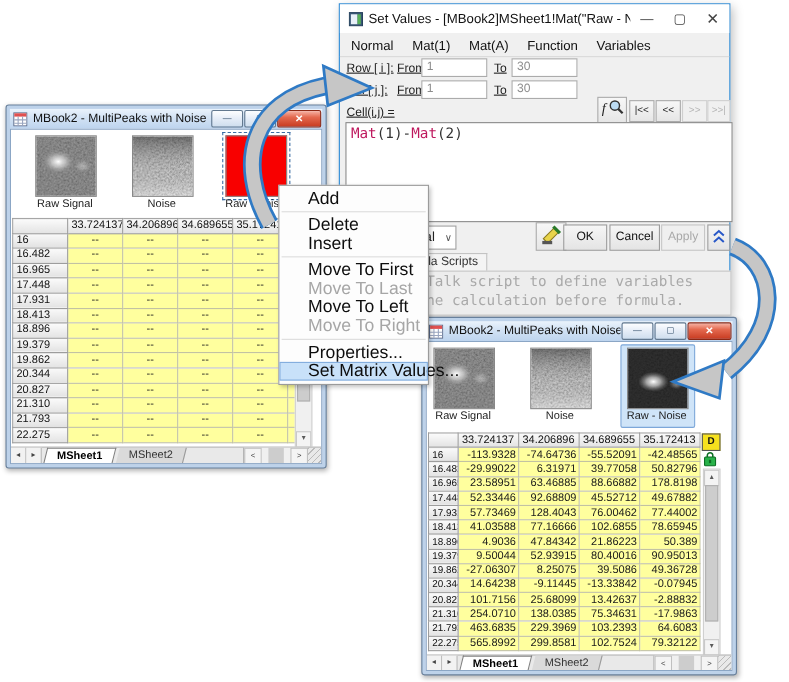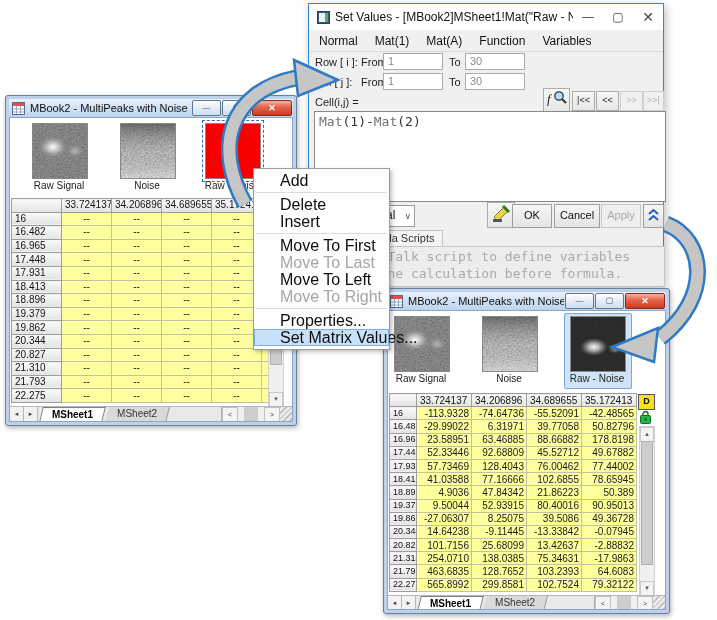--- a/index.html
+++ b/index.html
@@ -68,30 +68,30 @@
   
   .dialog { position:absolute; left:308px; top:3px; width:354px; height:281px; background:#f0f0f0;
             border:1px solid #2b8ad6; box-shadow:2px 3px 9px rgba(0,0,0,.25); }
   .dlg-titlebar { position:absolute; left:0; top:0; right:0; height:26px; background:#ffffff;
             display:flex; align-items:center; font-size:12px; color:#111; }
   .dlg-title { flex:1; white-space:nowrap; overflow:hidden; }
   .dlg-btn { width:30px; text-align:center; font-size:12px; color:#444; }
   .dlg-menubar { position:absolute; left:0; right:0; top:26px; height:21px; display:flex; gap:17px;
             align-items:center; padding-left:10px; font-size:12px; color:#111;
             border-bottom:1px solid #d9d9d9; }
-  .dlg-label { position:absolute; font-size:11px; color:#222; }
+  .dlg-label { position:absolute; font-size:11px; color:#222;text-decoration:underline; }
   .field { position:absolute; background:#fff; border:1px solid #ababab; font-size:11px; color:#8c8c8c;
             line-height:15px; padding:0 4px; }
   .mini-btn { position:absolute; height:18px; background:linear-gradient(#f7f7f7,#e6e6e6);
             border:1px solid #ababab; font-size:9px; text-align:center; line-height:16px; color:#222; }
   .mini-btn.disabled { color:#b4b4b4; background:#f0f0f0; border-color:#cfcfcf; }
   .formula-box { position:absolute; left:5px; top:107px; width:342px; height:85px; background:#fff;
             border:1px solid #898989; font-family:"DejaVu Sans Mono", monospace; font-size:13px;
             padding:2px 4px; color:#333; }
-  .tok-red { color:#737373; }
+  .tok-red { color:#be185d; }
   .btn { position:absolute; height:22px; background:linear-gradient(#f6f6f6,#e4e4e4);
          border:1px solid #9d9d9d; font-size:11px; text-align:center; line-height:20px; color:#111; }
   .btn.disabled { color:#a8a8a8; background:#efefef; border-color:#c6c6c6; }
   .dropdown { position:absolute; left:28px; top:201px; width:76px; height:20px; background:#fff;
          border:1px solid #9d9d9d; font-size:12px; text-align:center; line-height:18px; color:#222; }
   .dropdown .dd-arrow { position:absolute; right:3px; top:1px; font-size:9px; color:#555; }
   .scripts-tab { position:absolute; left:4px; top:226px; height:16px; background:#f4f4f4;
          border:1px solid #c3c3c3; border-bottom:none; font-size:11px; padding:1px 8px 0; color:#333; white-space:nowrap; }
   .scripts-area { position:absolute; left:4px; top:242px; width:344px; height:37px; background:#ededed;
          border:1px solid #c6c6c6; font-family:"DejaVu Sans Mono", monospace; font-size:13px;
@@ -535,21 +535,21 @@
               <tr>
                 <th class="rowh">21.310</th>
                 <td>254.0710</td>
                 <td>138.0385</td>
                 <td>75.34631</td>
                 <td>-17.9863</td>
               </tr>
               <tr>
                 <th class="rowh">21.793</th>
                 <td>463.6835</td>
-                <td>128.7652</td>
+                <td>229.3969</td>
                 <td>103.2393</td>
                 <td>64.6083</td>
               </tr>
               <tr>
                 <th class="rowh">22.275</th>
                 <td>565.8992</td>
                 <td>299.8581</td>
                 <td>102.7524</td>
                 <td>79.32122</td>
               </tr>

